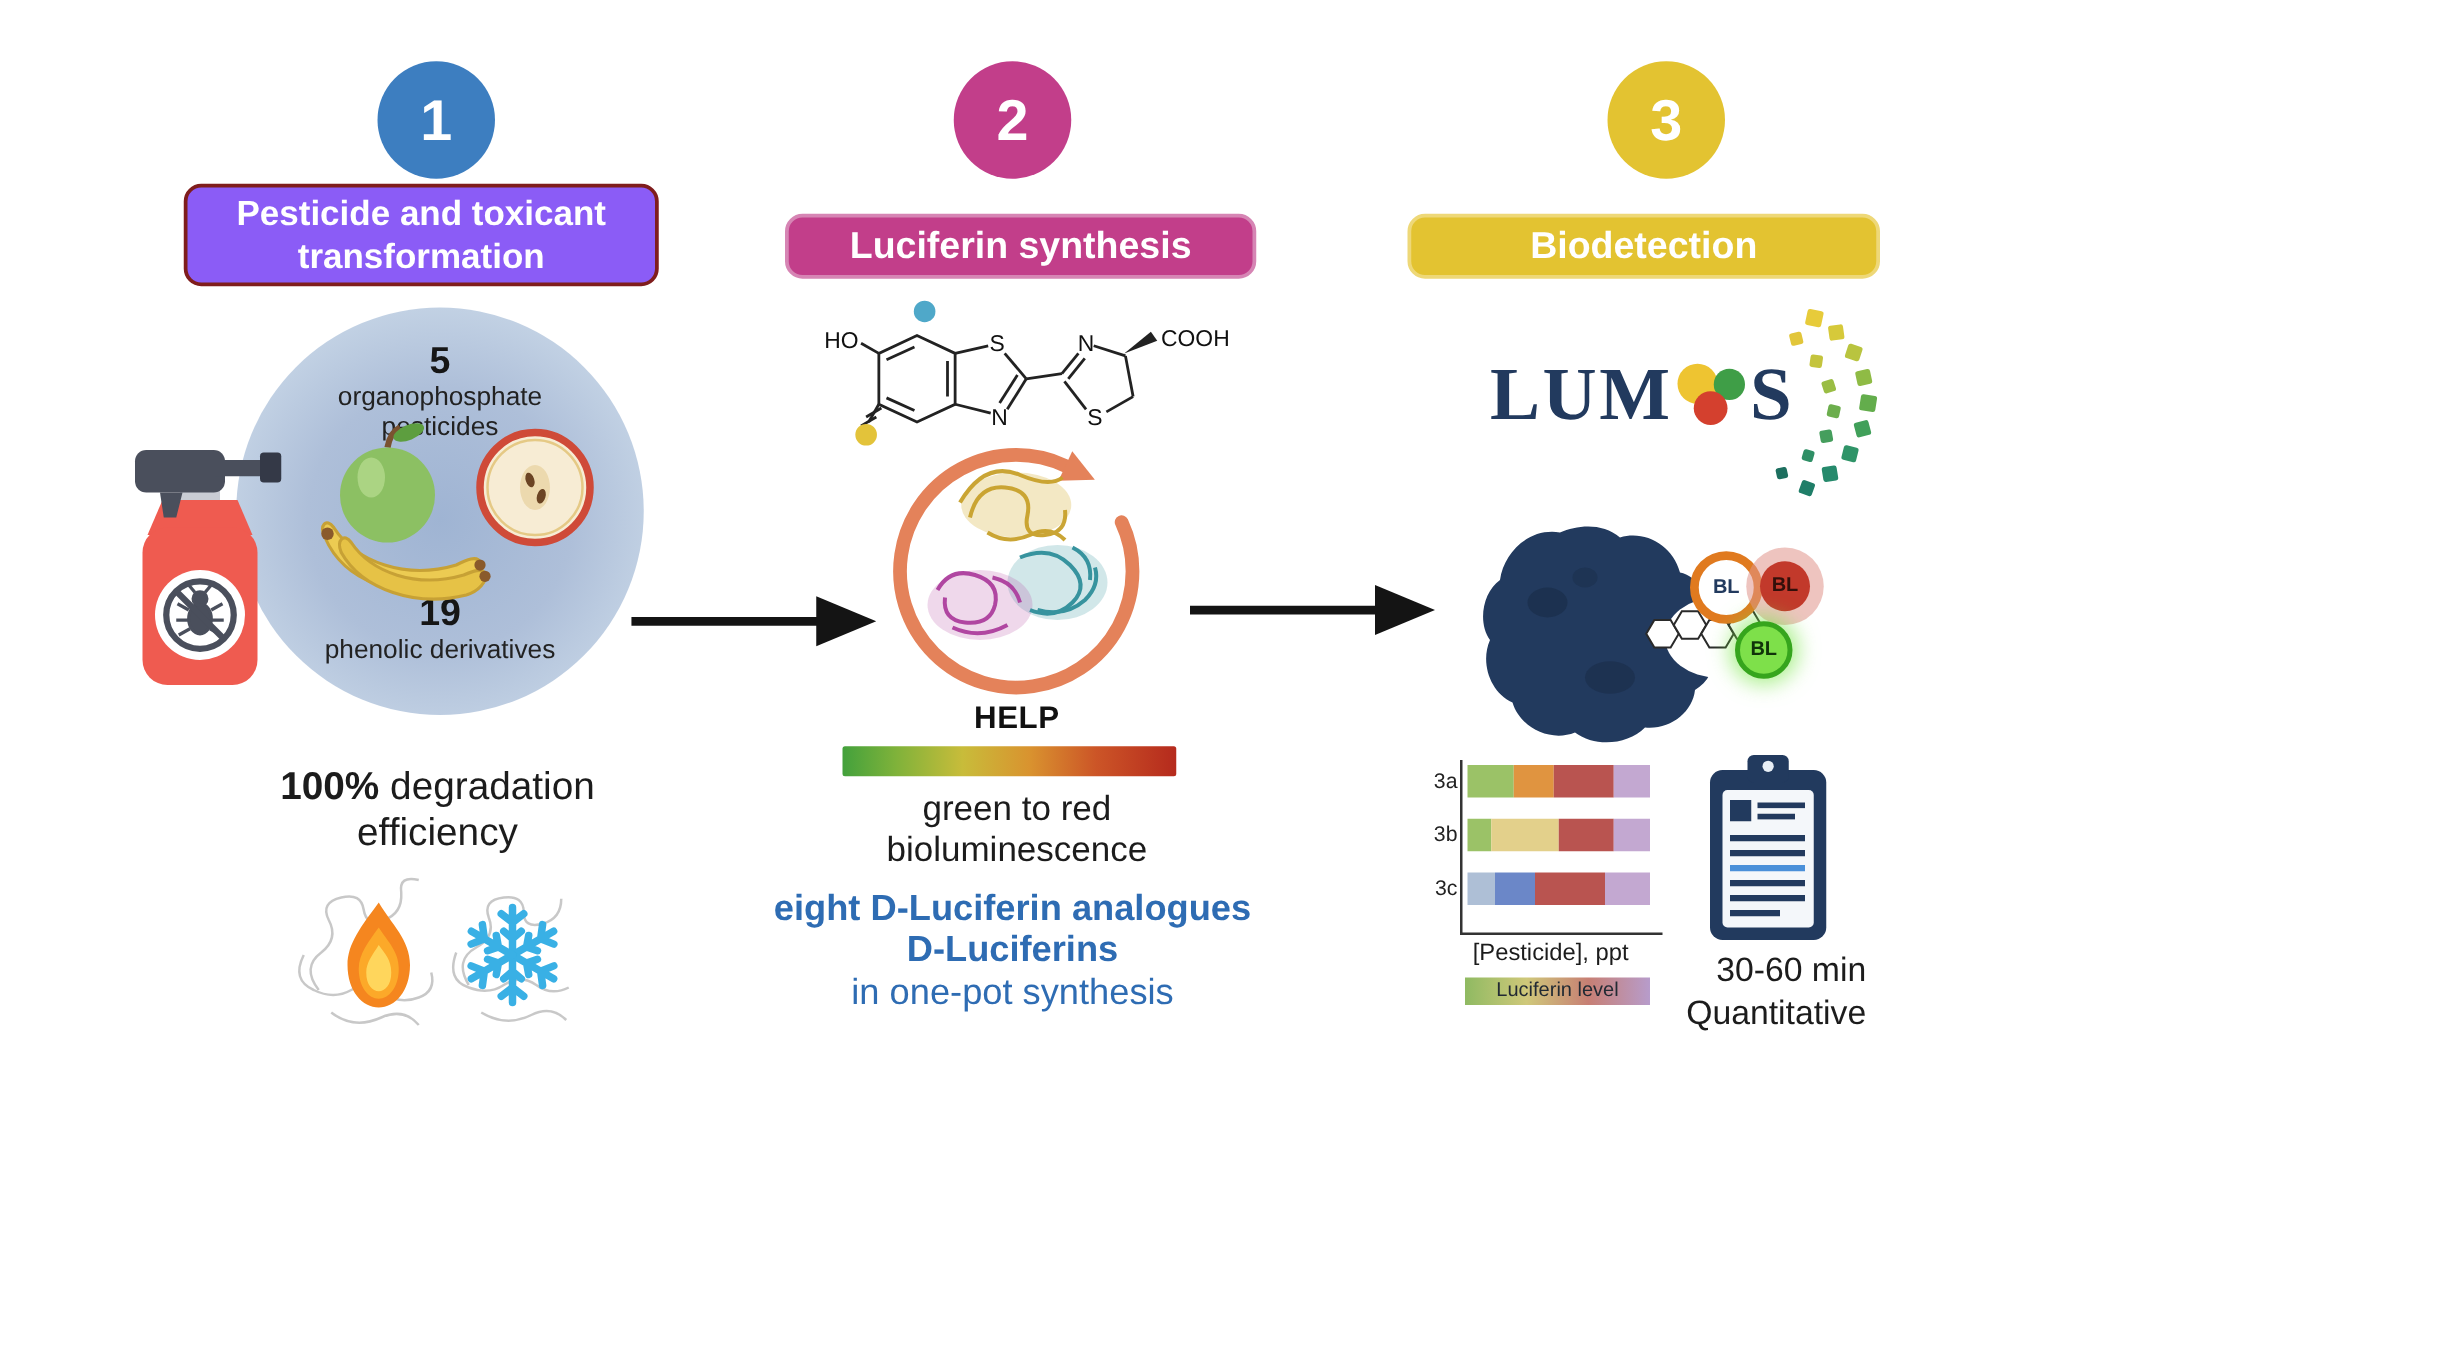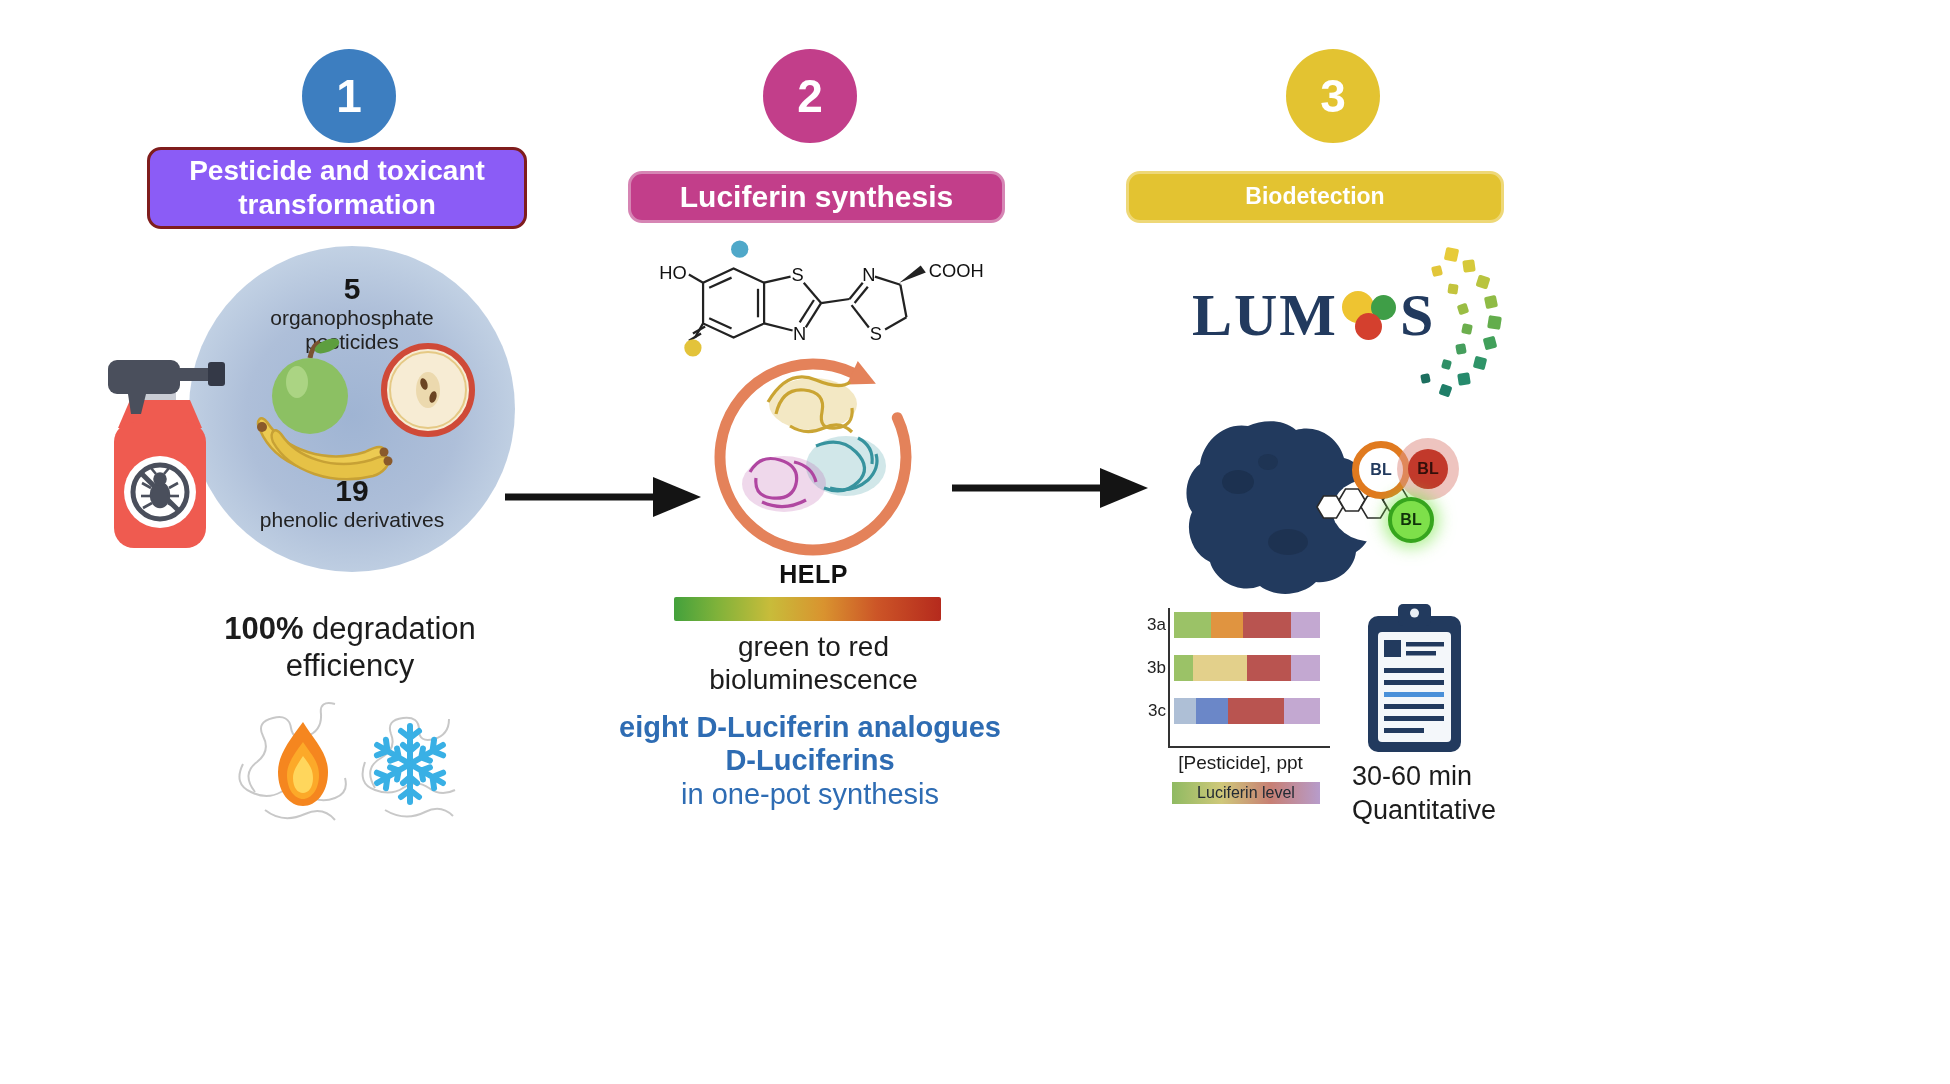--- a/index.html
+++ b/index.html
@@ -12,21 +12,21 @@
          justify-content:center;color:#fff;font-size:46px;font-weight:bold;}
   .badge1{left:302px;top:49px;background:#3d7ec0;}
   .badge2{left:763px;top:49px;background:#c23e8a;}
   .badge3{left:1286px;top:49px;background:#e3c331;}
 
   
   .pill{position:absolute;border-radius:14px;color:#fff;font-weight:bold;display:flex;
         align-items:center;justify-content:center;text-align:center;line-height:1.2;}
   .pill1{left:147px;top:147px;width:374px;height:76px;background:#8b5cf6;border:3px solid #7f1d1d;font-size:28px;}
   .pill2{left:628px;top:171px;width:371px;height:46px;background:#c23e8a;border:3px solid #d685b4;font-size:30px;}
-  .pill3{left:1126px;top:171px;width:372px;height:46px;background:#e3c331;border:3px solid #eed878;font-size:23px;}
+  .pill3{left:1126px;top:171px;width:372px;height:46px;background:#e3c331;border:3px solid #eed878;font-size:30px;}
 
   
   .big-circle{position:absolute;left:189px;top:246px;width:326px;height:326px;border-radius:50%;
               background:radial-gradient(circle at 50% 52%, #9fb4d3 0%, #aebfd9 45%, #c6d5e6 78%, #d3dfec 100%);}
   .bc-text{position:absolute;left:0;width:100%;text-align:center;}
   .bc-count{font-size:30px;font-weight:bold;color:#161616;}
   .bc-label{font-size:21px;color:#222;}
   .efficiency{position:absolute;left:147px;top:610px;width:406px;text-align:center;
               font-size:31px;color:#1c1c1c;line-height:1.2;}
   .efficiency b{font-weight:bold;}
@@ -68,22 +68,22 @@
   .chart-axis{position:absolute;left:1168px;top:608px;width:160px;height:138px;
               border-left:2px solid #333;border-bottom:2px solid #333;}
   #chart-rows{position:absolute;left:1138px;top:612px;width:182px;}
   .chart-row{display:flex;align-items:center;height:26px;margin-bottom:17px;}
   .chart-row-label{width:28px;text-align:right;padding-right:8px;font-size:17px;color:#222;}
   .chart-bar{display:flex;width:146px;height:26px;}
   .chart-seg{height:100%;}
   .chart-xlabel{position:absolute;left:1148px;top:752px;width:185px;text-align:center;font-size:19px;color:#1c1c1c;}
   .chart-legend{position:absolute;left:1172px;top:782px;width:148px;height:22px;display:flex;align-items:center;
                 justify-content:center;font-size:16px;color:#222a33;}
-  .clip-caption{position:absolute;left:1338px;top:760px;width:155px;text-align:left;
-                font-size:27px;color:#1c1c1c;line-height:1.25;margin-left:14px;}
+  .clip-caption{position:absolute;left:1338px;top:760px;width:155px;text-align:right;
+                font-size:27px;color:#1c1c1c;line-height:1.25;}
 </style>
 </head>
 <body>
 
 <div class="canvas">
 
   <div class="badge badge1">1</div>
 
   <div class="pill pill1">
     <div>

